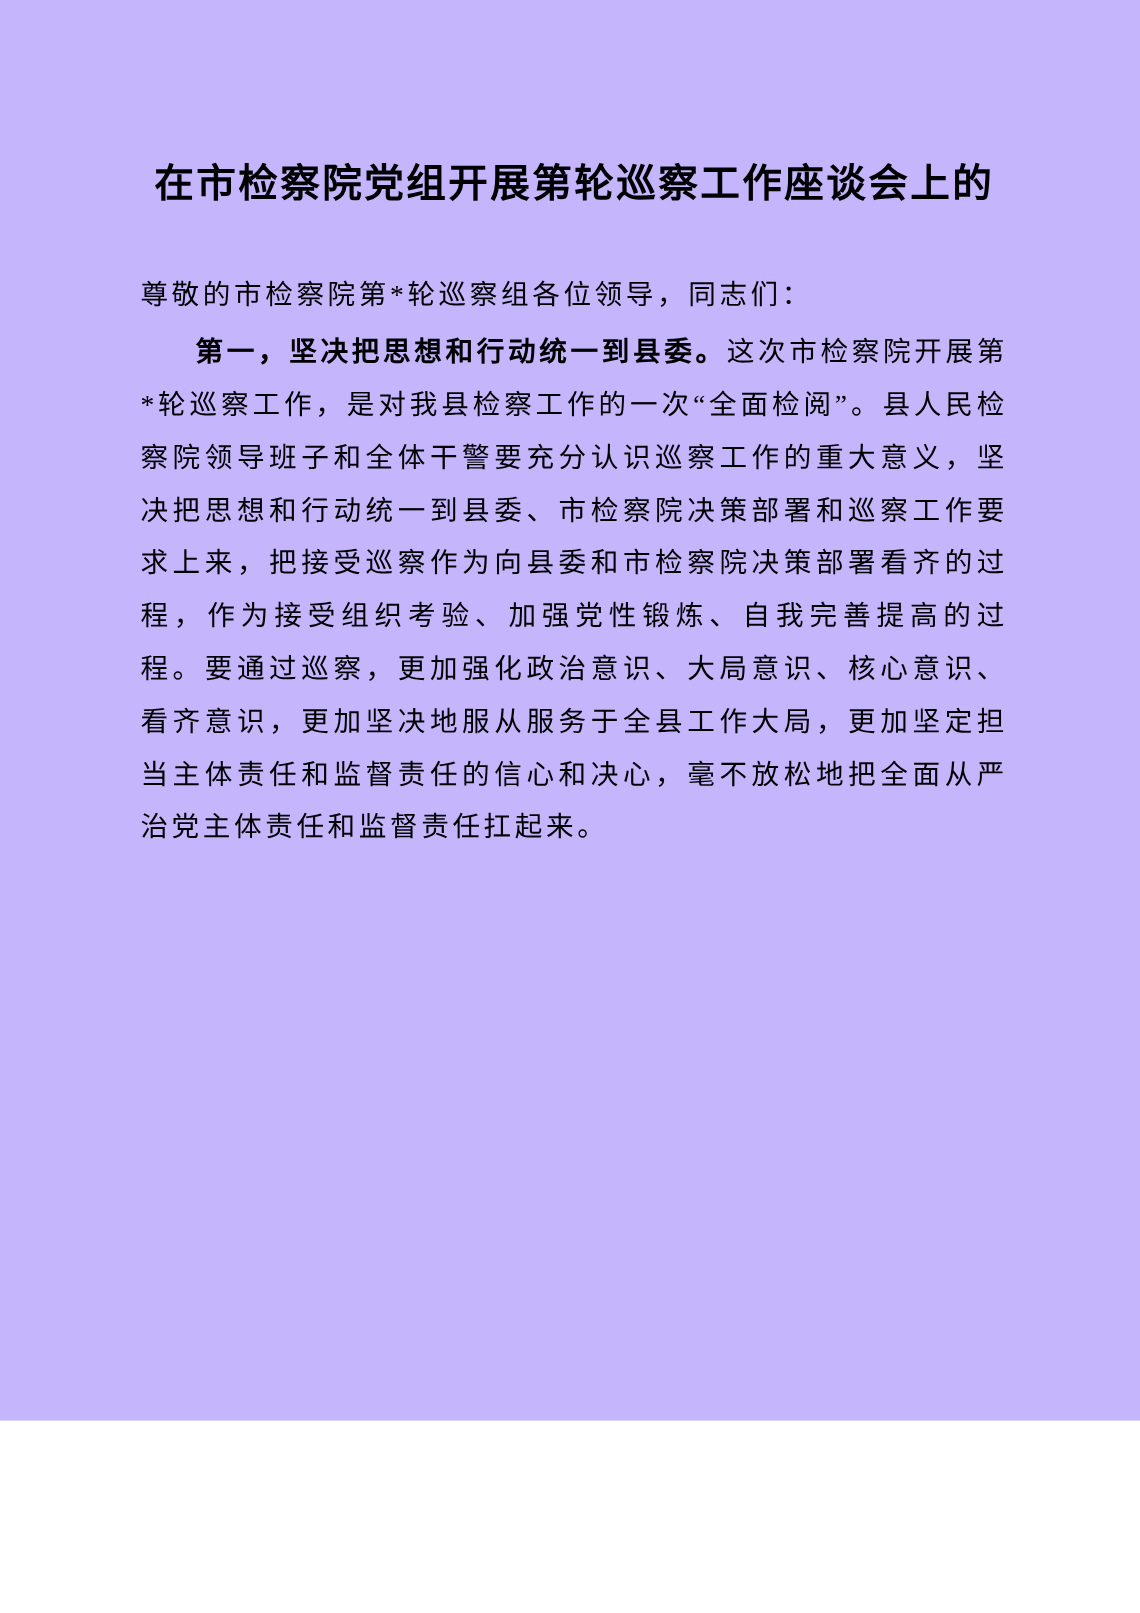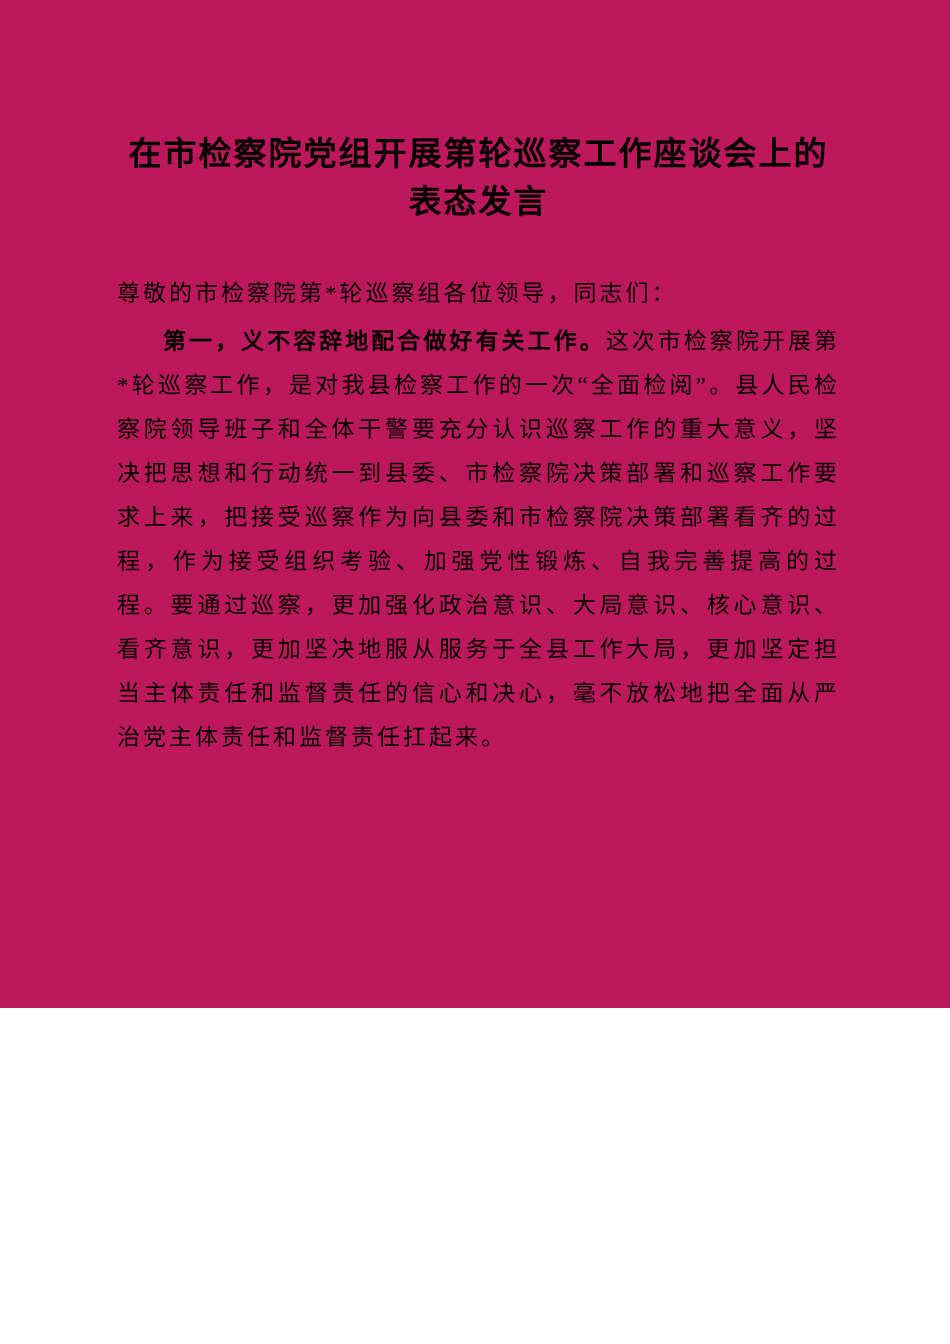--- a/index.html
+++ b/index.html
@@ -3,23 +3,23 @@
 <meta charset="utf-8">
 <style>
   html, body {
     margin: 0;
     padding: 0;
     background: #ffffff;
   }
   .page {
     position: relative;
     width: 950px;
-    height: 1008px;
+    height: 1184px;
     margin: 0 auto;
-    background: #be185d;
+    background: #c4b5fd;
     color: #000000;
     box-sizing: border-box;
     padding: 130px 106px 0 113px;
     overflow: hidden;
     font-family: "Liberation Serif", "DejaVu Serif", serif;
   }
   .title {
     margin: 0;
     font-size: 33px;
     line-height: 48px;
@@ -47,20 +47,19 @@
   .lead {
     font-weight: bold;
   }
 </style>
 </head>
 <body>
 
 <div class="page">
   <h1 class="title">
     <span class="title-line">在市检察院党组开展第轮巡察工作座谈会上的</span>
-    <span class="title-line">表态发言</span>
   </h1>
 
   <p class="para salutation">尊敬的市检察院第*轮巡察组各位领导，同志们：</p>
 
 
-  <p class="para indent"><b class="lead">第一，义不容辞地配合做好有关工作。</b><span>这次市检察院开展第*轮巡察工作，是对我县检察工作的一次“全面检阅”。县人民检察院领导班子和全体干警要充分认识巡察工作的重大意义，坚决把思想和行动统一到县委、市检察院决策部署和巡察工作要求上来，把接受巡察作为向县委和市检察院决策部署看齐的过程，作为接受组织考验、加强党性锻炼、自我完善提高的过程。要通过巡察，更加强化政治意识、大局意识、核心意识、看齐意识，更加坚决地服从服务于全县工作大局，更加坚定担当主体责任和监督责任的信心和决心，毫不放松地把全面从严治党主体责任和监督责任扛起来。</span></p>
+  <p class="para indent"><b class="lead">第一，坚决把思想和行动统一到县委。</b><span>这次市检察院开展第*轮巡察工作，是对我县检察工作的一次“全面检阅”。县人民检察院领导班子和全体干警要充分认识巡察工作的重大意义，坚决把思想和行动统一到县委、市检察院决策部署和巡察工作要求上来，把接受巡察作为向县委和市检察院决策部署看齐的过程，作为接受组织考验、加强党性锻炼、自我完善提高的过程。要通过巡察，更加强化政治意识、大局意识、核心意识、看齐意识，更加坚决地服从服务于全县工作大局，更加坚定担当主体责任和监督责任的信心和决心，毫不放松地把全面从严治党主体责任和监督责任扛起来。</span></p>
 </div>
 
 </body></html>

